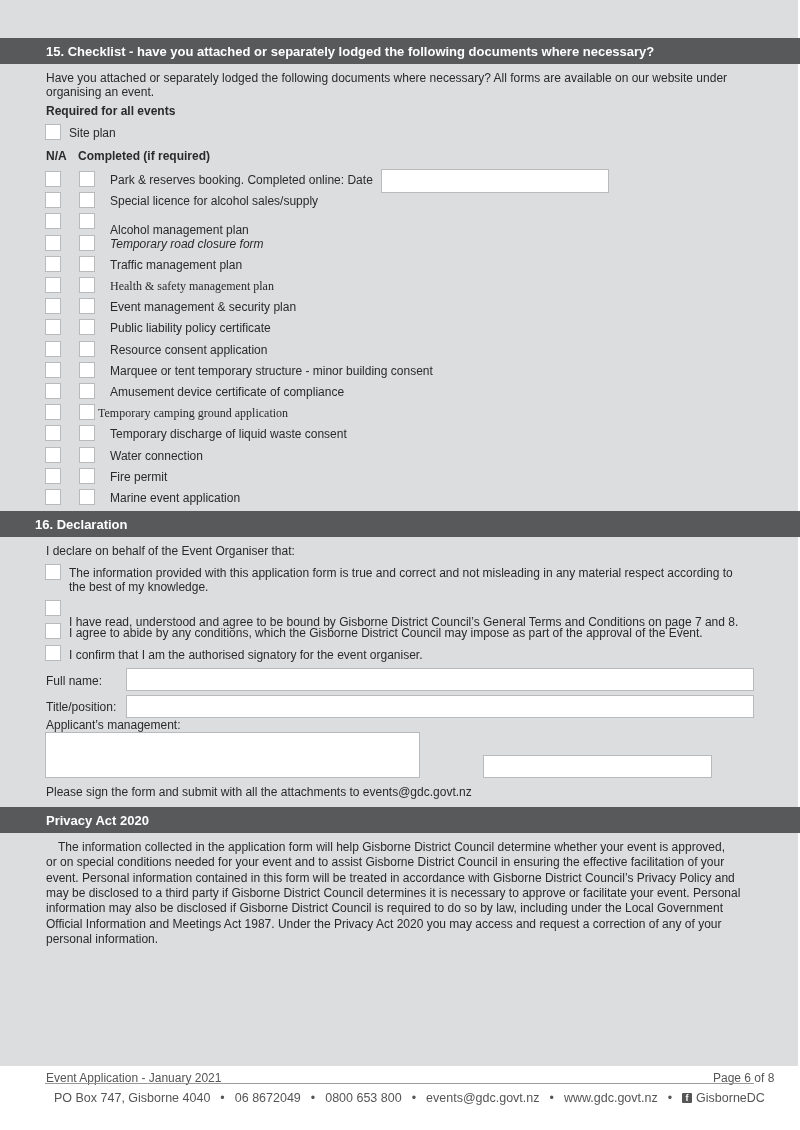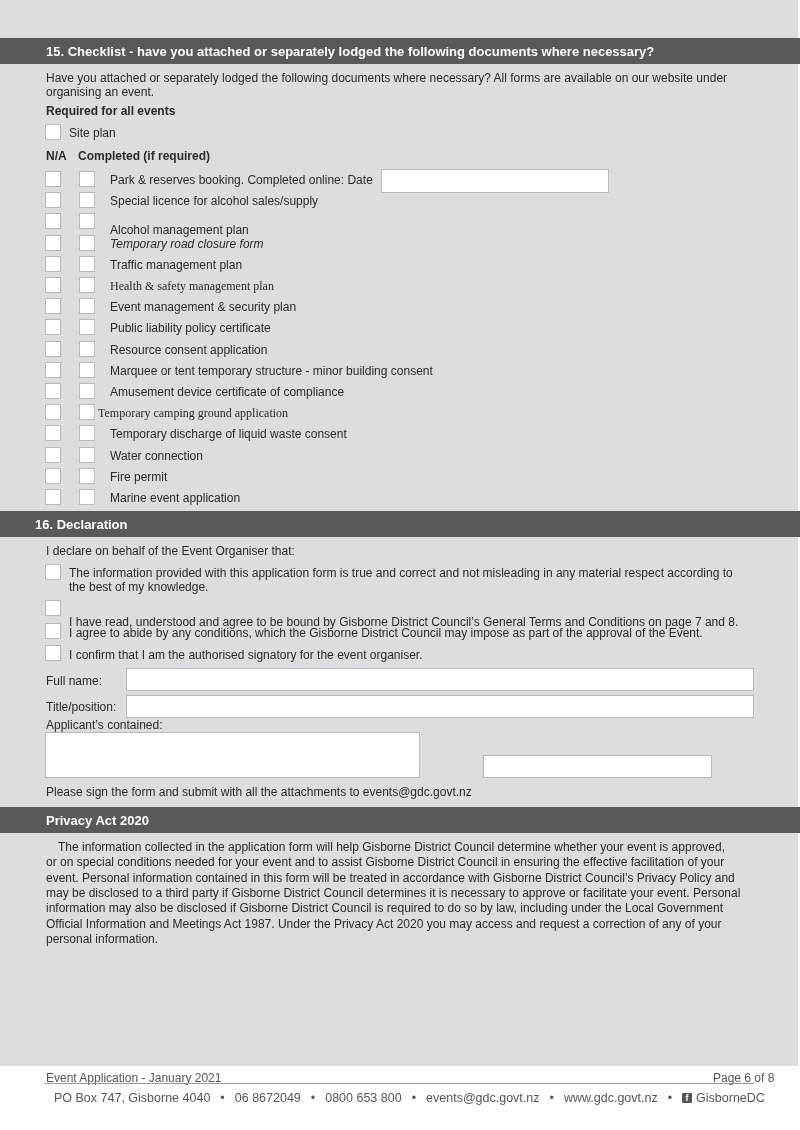--- a/index.html
+++ b/index.html
@@ -103,21 +103,21 @@
 
 <div class="cb" style="left:45px;top:645px;"></div>
 <div class="text" style="left:69px;top:648px;">I confirm that I am the authorised signatory for the event organiser.</div>
 
 <div class="text" style="left:46px;top:674px;">Full name:</div>
 <div class="input" style="left:126px;top:668px;width:628px;height:23px;"></div>
 
 <div class="text" style="left:46px;top:700px;">Title/position:</div>
 <div class="input" style="left:126px;top:695px;width:628px;height:23px;"></div>
 
-<div class="text" style="left:46px;top:718px;">Applicant’s contained:</div>
+<div class="text" style="left:46px;top:718px;">Applicant’s management:</div>
 <div class="input" style="left:45px;top:732px;width:375px;height:46px;"></div>
 
 <div class="text" style="left:468px;top:761px;margin-left:21px;">Date:</div>
 <div class="input" style="left:483px;top:755px;width:229px;height:23px;"></div>
 
 <div class="text" style="left:46px;top:785px;">Please sign the form and submit with all the attachments to events@gdc.govt.nz</div>
 
 <div class="section-bar" style="top:807px;height:26px;">
   <span>Privacy Act 2020</span>
 </div>

